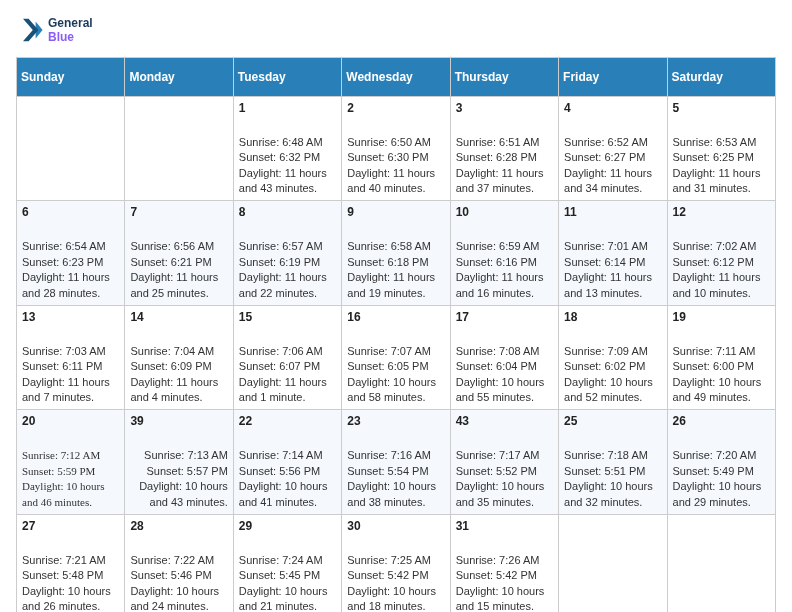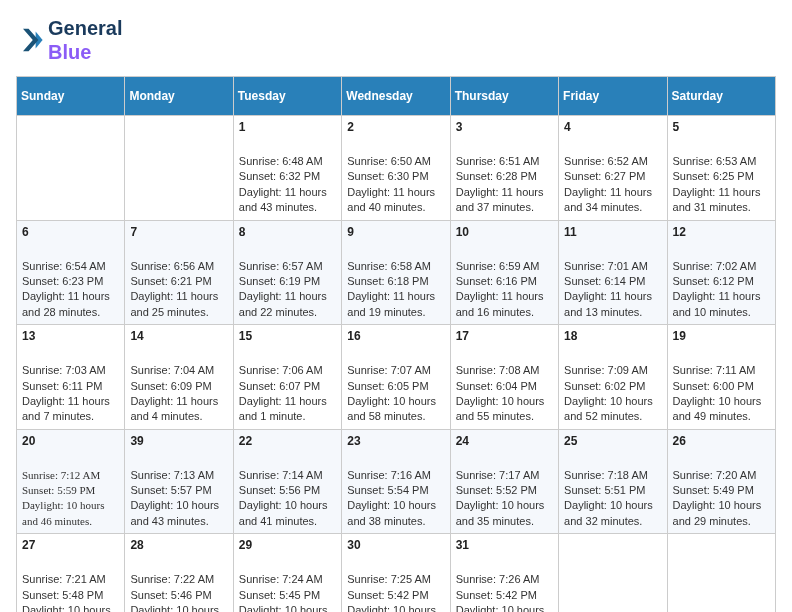--- a/index.html
+++ b/index.html
@@ -15,21 +15,21 @@
       justify-content: space-between;
       align-items: flex-start;
       margin-bottom: 12px;
     }
     .logo {
       display: flex;
       align-items: center;
       gap: 4px;
     }
     .logo-text {
-      font-size: 20px;
+      font-size: 12px;
       font-weight: bold;
       color: #1a3a5c;
       line-height: 1.2;
     }
     .logo-text span {
       color: #8b5cf6;
     }
     .logo-icon {
       width: 28px;
       height: 28px;
@@ -247,38 +247,38 @@
       </tr>
       <tr>
         <td>
           <div class="day-num">20</div>
           <div class="day-info" style="white-space: pre-line; font-family: Liberation Serif, serif;">Sunrise: 7:12 AM
 Sunset: 5:59 PM
 Daylight: 10 hours and 46 minutes.</div>
         </td>
         <td>
           <div class="day-num">39</div>
-          <div class="day-info" style="white-space: pre-line;">Sunrise: 7:13 AM
+          <div class="day-info" style="white-space: pre-line; text-align: right;">Sunrise: 7:13 AM
 Sunset: 5:57 PM
 Daylight: 10 hours and 43 minutes.</div>
         </td>
         <td>
           <div class="day-num">22</div>
           <div class="day-info" style="white-space: pre-line;">Sunrise: 7:14 AM
 Sunset: 5:56 PM
 Daylight: 10 hours and 41 minutes.</div>
         </td>
         <td>
           <div class="day-num">23</div>
           <div class="day-info" style="white-space: pre-line;">Sunrise: 7:16 AM
 Sunset: 5:54 PM
 Daylight: 10 hours and 38 minutes.</div>
         </td>
         <td>
-          <div class="day-num">24</div>
+          <div class="day-num">43</div>
           <div class="day-info" style="white-space: pre-line;">Sunrise: 7:17 AM
 Sunset: 5:52 PM
 Daylight: 10 hours and 35 minutes.</div>
         </td>
         <td>
           <div class="day-num">25</div>
           <div class="day-info" style="white-space: pre-line;">Sunrise: 7:18 AM
 Sunset: 5:51 PM
 Daylight: 10 hours and 32 minutes.</div>
         </td>

